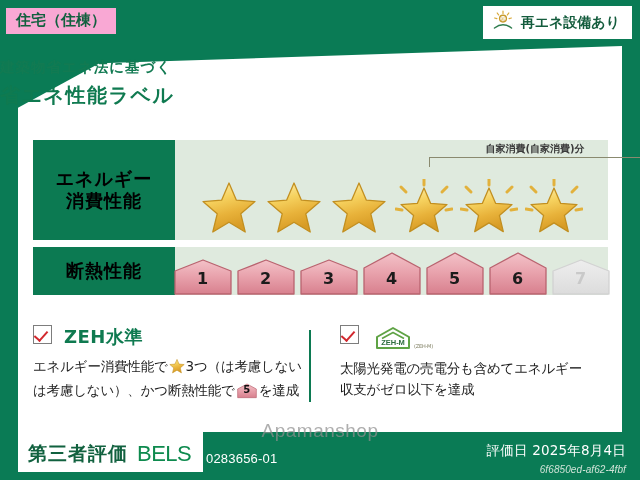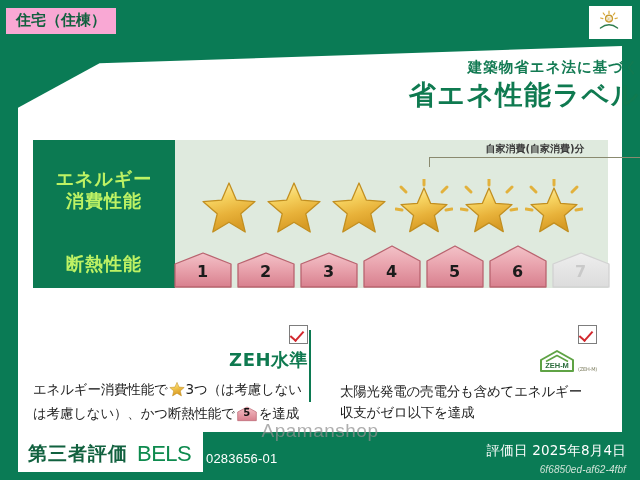--- a/index.html
+++ b/index.html
@@ -32,30 +32,30 @@
   .tag-renew{
     position:absolute;right:8px;top:6px;
     background:#ffffff;
     display:flex;align-items:center;gap:7px;
     padding:4px 12px 5px 9px;
     z-index:6;
   }
   .tag-renew .txt{color:#145c3d;font-size:14px;font-weight:bold;line-height:1;}
 
   
-  .titles{position:absolute;left:0;right:0;top:58px;text-align:right;z-index:5;}
+  .titles{position:absolute;left:0;right:12px;top:58px;text-align:left;z-index:5;}
   .title-sub{color:#127a52;font-size:14.5px;font-weight:bold;letter-spacing:1px;}
-  .title-main{color:#0f7a50;font-size:27px;font-weight:bold;letter-spacing:1.5px;}
+  .title-main{color:#0f7a50;font-size:20px;font-weight:bold;letter-spacing:1.5px;margin-top:5px;}
 
   
   .rows{position:absolute;left:33px;top:140px;width:575px;z-index:5;}
   .row{display:flex;align-items:stretch;}
-  .row + .row{}
+  .row + .row{margin-top:7px;}
   .row-key{
-    width:142px;flex:none;background:#0c7a52;color:#bef264;
+    width:142px;flex:none;background:#0c7a52;color:#000000;
     display:flex;flex-direction:column;align-items:center;justify-content:center;
     font-size:18px;font-weight:bold;line-height:1.25;letter-spacing:1px;
   }
   .row-val{flex:1;background:#dfeade;position:relative;}
 
   .row-energy .row-key{height:100px;}
   .row-energy .row-val{height:100px;}
   .row-insul .row-key{height:48px;}
   .row-insul .row-val{height:48px;}
 
@@ -91,21 +91,21 @@
   }
   .hw.off .num{color:#c9c9c9;}
 
   
   .notes{position:absolute;left:33px;top:325px;width:578px;display:flex;z-index:5;}
   .note{width:50%;box-sizing:border-box;padding-right:14px;position:relative;}
   .note + .note{padding-left:18px;}
   .divider{
     position:absolute;left:309px;top:330px;width:2px;height:72px;background:#0c7a52;z-index:6;
   }
-  .note-head{display:flex;align-items:flex-end;gap:4px;flex-direction:column;}
+  .note-head{display:flex;align-items:flex-start;gap:12px;}
   .chk{
     width:17px;height:17px;border:1.6px solid #7d7d7d;background:#fff;
     position:relative;flex:none;
   }
   .chk:after{
     content:"";position:absolute;left:3px;top:2px;width:6px;height:11px;
     border:solid #d2282e;border-width:0 2.6px 2.6px 0;transform:rotate(42deg);
   }
   .note-title{color:#0f7a50;font-size:18px;font-weight:bold;letter-spacing:0.5px;white-space:nowrap;}
   .note-body{margin-top:7px;font-size:13.5px;color:#1d1d1d;line-height:1.55;letter-spacing:-0.2px;}
@@ -157,20 +157,21 @@
           <line x1="5.2" y1="3" x2="6.6" y2="4.9"></line>
           <line x1="16.8" y1="3" x2="15.4" y2="4.9"></line>
           <line x1="2.6" y1="8" x2="4.9" y2="8.6"></line>
           <line x1="19.4" y1="8" x2="17.1" y2="8.6"></line>
         </g>
         <circle cx="11" cy="8.6" r="3.4" fill="none" stroke="#c79a2e" stroke-width="1.4"></circle>
         <text x="11" y="10.6" font-size="4.4" fill="#c79a2e" text-anchor="middle" font-family="Liberation Sans, sans-serif">再</text>
         <path d="M2.5 18 Q11 11.5 19.5 18" fill="none" stroke="#2f7d4f" stroke-width="1.5" stroke-linecap="round"></path>
       </svg>
     </span>
+    <span class="txt">再エネ設備あり</span>
   </div>
 
   <div class="titles">
     <div class="title-sub">建築物省エネ法に基づく</div>
     <div class="title-main">省エネ性能ラベル</div>
   </div>
 
   <div class="rows">
 
     <div class="row row-energy">

